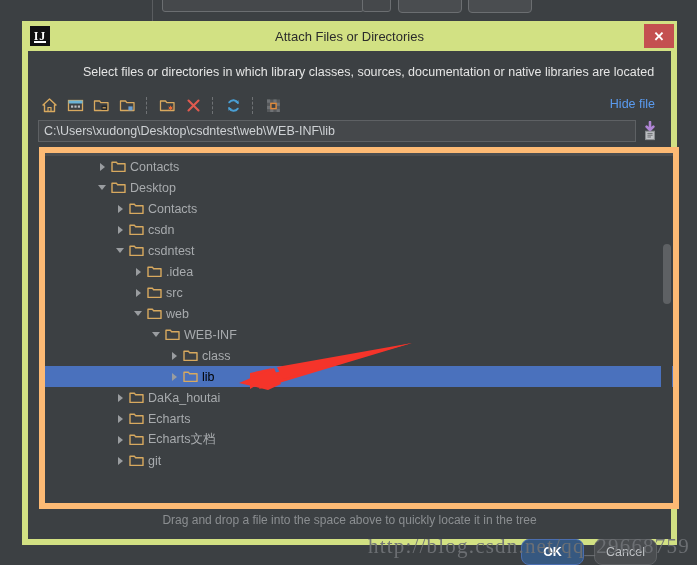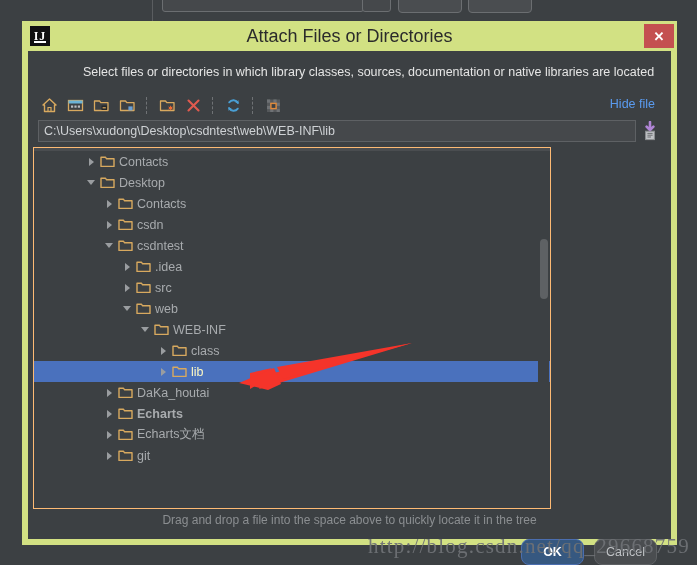--- a/index.html
+++ b/index.html
@@ -92,21 +92,21 @@
     content: "";
     position: absolute;
     left: 4px; bottom: 3px;
     width: 12px; height: 2px;
     background: #ffffff;
   }
   #dialog-title {
     width: 100%;
     text-align: center;
     color: #2b2b2b;
-    font-size: 18px;
+    font-size: 13px;
   }
   #close-button {
     position: absolute;
     right: 3px; top: 3px;
     width: 30px; height: 24px;
     background: #c45050;
     color: #ffffff;
     font-size: 13px;
     font-weight: bold;
     display: flex;
@@ -187,24 +187,24 @@
   #paste-path-icon {
     position: absolute;
     left: 603px; top: 1px;
     width: 18px; height: 20px;
     cursor: pointer;
   }
 
   
   #tree-panel {
     position: absolute;
-    left: 5px; top: 96px;
-    width: 518px; height: 362px;
+    left: 11px; top: 96px;
+    width: 640px; height: 362px;
     background: #3c4043;
-    border: 1px solid #fdba74;
+    border: 6px solid #fdba74;
     box-sizing: border-box;
     overflow: hidden;
   }
   #tree-top-shade {
     position: absolute;
     left: 0; top: 0;
     width: 100%; height: 3px;
     background: #4a4d50;
   }
   #tree-list {
@@ -249,21 +249,21 @@
     align-items: center;
     justify-content: center;
     flex: 0 0 auto;
   }
   .tree-label {
     color: #a8abae;
     font-size: 12.5px;
     padding-left: 3px;
   }
   .tree-row.selected .tree-label {
-    color: #fef9c3;
+    color: #000000;
   }
 
   
   #tree-scrollbar {
     position: absolute;
     right: 1px; top: 3px;
     width: 11px; height: 356px;
     background: #3c4043;
   }
   #tree-scroll-thumb {
@@ -584,21 +584,21 @@
             <div class="tree-arrow">
               <div class="tri collapsed"></div>
             </div>
             <div class="tree-folder-icon">
               <svg width="15" height="13" viewBox="0 0 15 13">
                 <path d="M1 2.2 L5.4 2.2 L6.6 3.8 L14 3.8 L14 11.4 L1 11.4 Z" fill="none" stroke="#d8a95f" stroke-width="1.4" stroke-linejoin="round"></path>
               </svg>
             </div>
             <span class="tree-label">DaKa_houtai</span>
           </div>
-          <div class="tree-row" style="padding-left: 68px; font-weight: bold;">
+          <div class="tree-row" style="padding-left: 68px;">
             <div class="tree-arrow">
               <div class="tri collapsed"></div>
             </div>
             <div class="tree-folder-icon">
               <svg width="15" height="13" viewBox="0 0 15 13">
                 <path d="M1 2.2 L5.4 2.2 L6.6 3.8 L14 3.8 L14 11.4 L1 11.4 Z" fill="none" stroke="#d8a95f" stroke-width="1.4" stroke-linejoin="round"></path>
               </svg>
             </div>
             <span class="tree-label">Echarts</span>
           </div>

